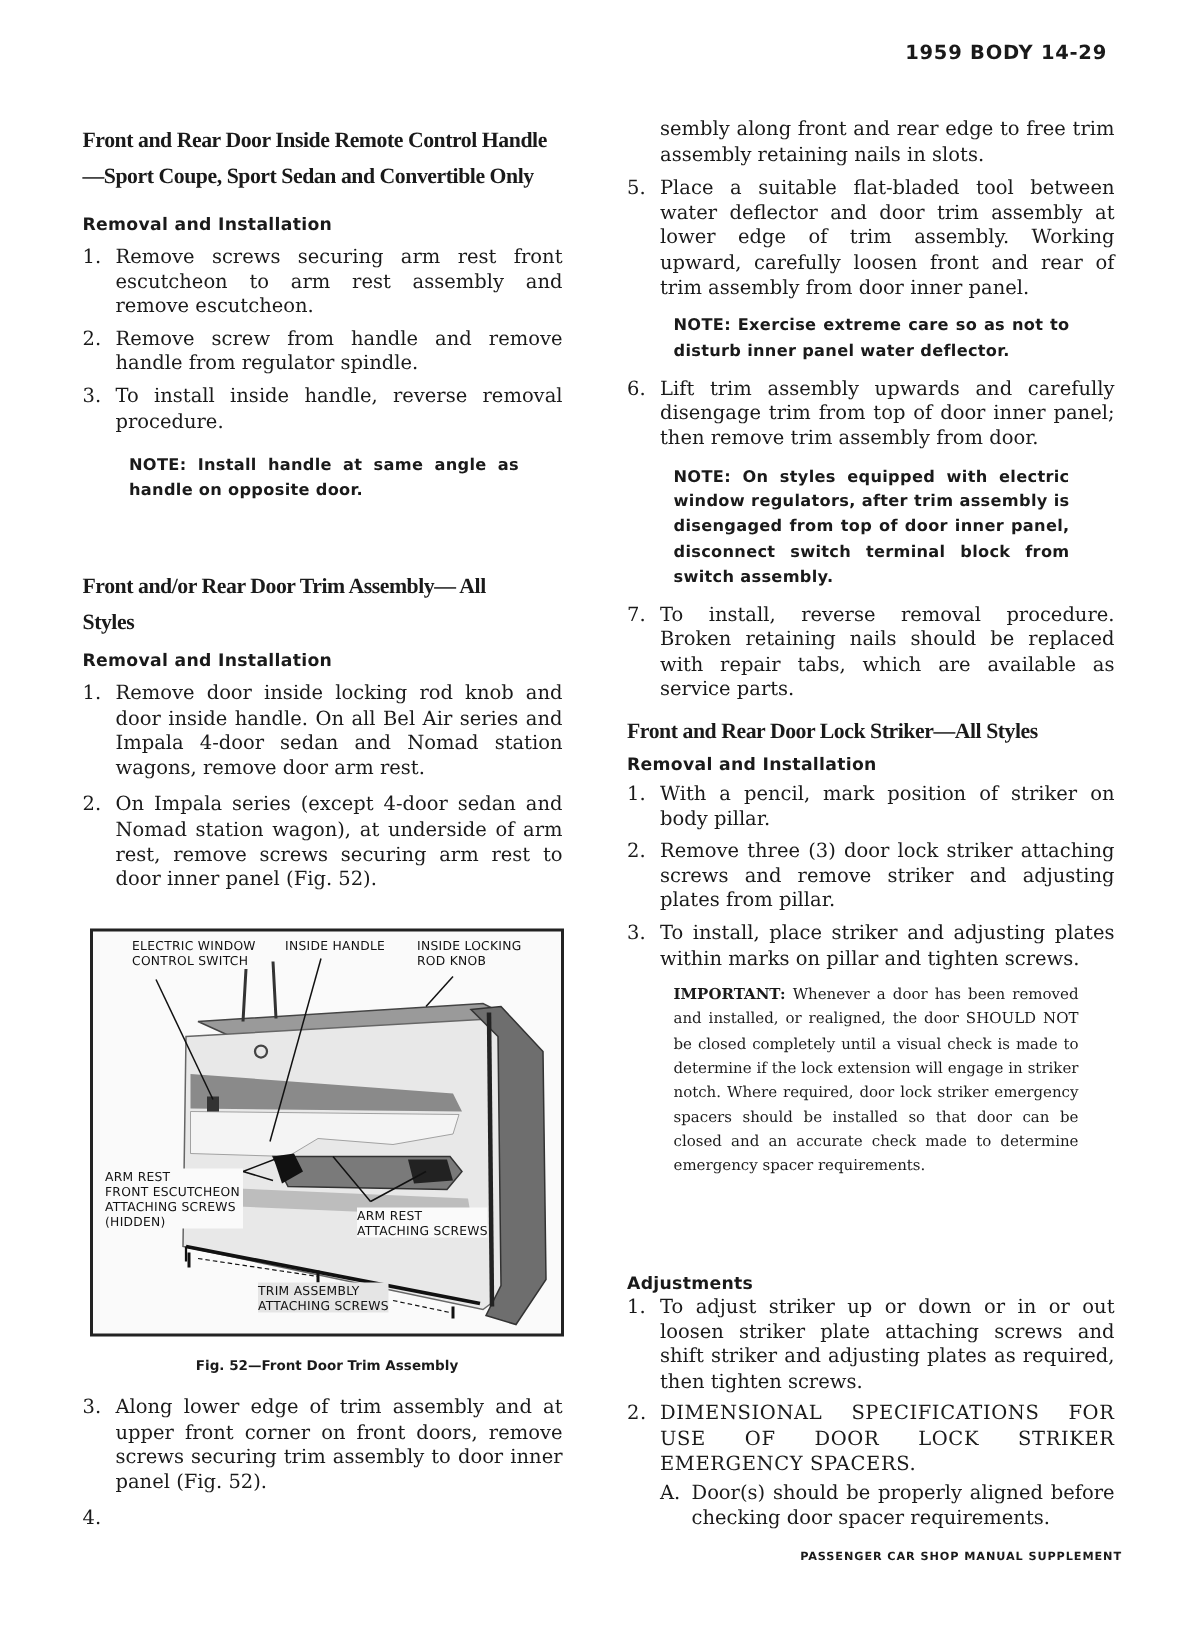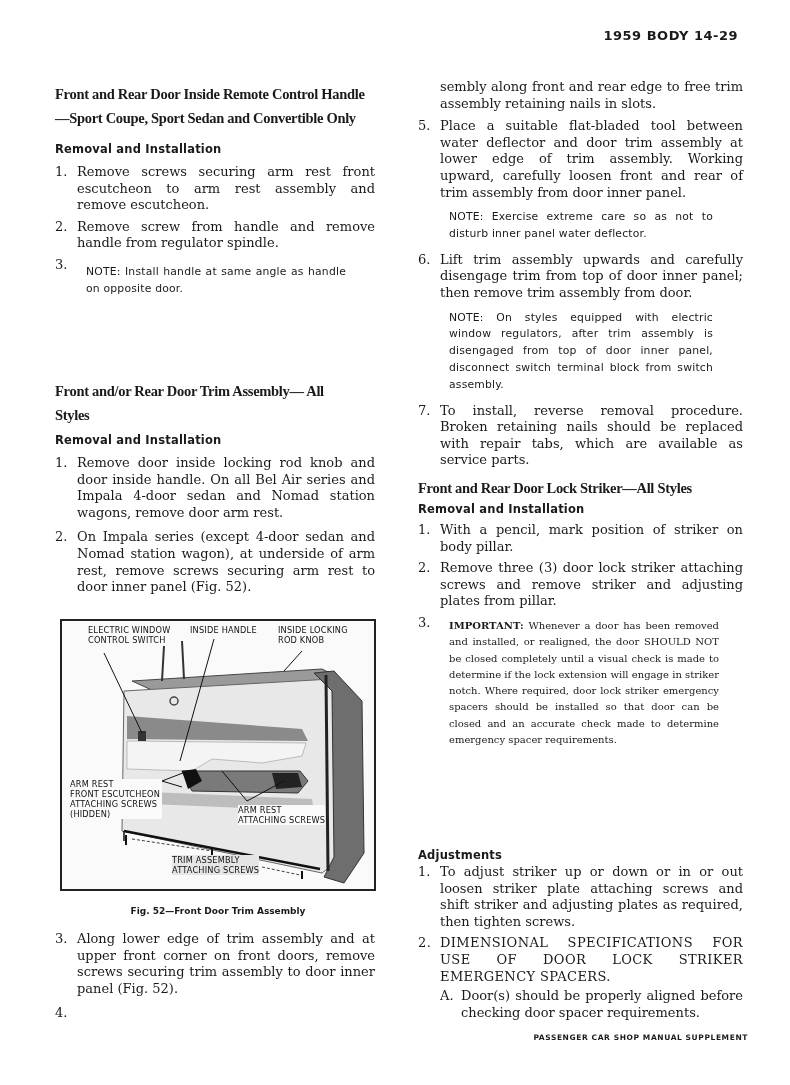--- a/index.html
+++ b/index.html
@@ -10,21 +10,21 @@
 
   .col { position: absolute; top: 0; }
   .col-left { left: 55px; width: 330px; }
   .col-right { left: 418px; width: 330px; }
 
   h2 { font-family: Liberation Serif, serif; font-weight: bold; font-size: 14.5px; line-height: 24px; margin: 0; letter-spacing: -0.3px; }
   h3 { font-family: "DejaVu Sans", sans-serif; font-weight: bold; font-size: 11.5px; margin: 0; letter-spacing: 0.2px; }
 
   .step { position: relative; font-family: "DejaVu Serif", serif; font-size: 13px; line-height: 16.6px; text-align: justify; padding-left: 22px; }
   .step .num { position: absolute; left: 0; top: 0; }
-  .note { font-family: "DejaVu Sans", sans-serif; font-weight: normal; font-size: 10.8px; line-height: 16.8px; margin-left: 31px; text-align: justify; letter-spacing: 0.2px; }
+  .note { font-family: "DejaVu Sans", sans-serif; font-weight: bold; font-size: 10.8px; line-height: 16.8px; margin-left: 31px; text-align: justify; letter-spacing: 0.2px; }
   .imp { font-family: "DejaVu Serif", serif; font-size: 10px; line-height: 16.3px; margin-left: 31px; text-align: justify; }
   .imp b { font-weight: bold; }
 
   .figure { position: absolute; left: 60px; top: 619px; width: 316px; height: 272px; border: 2px solid #222; box-sizing: border-box; background: #fafafa; overflow: hidden; }
   .fig-caption { position: absolute; left: 60px; top: 906px; width: 316px; text-align: center; font-family: "DejaVu Sans", sans-serif; font-weight: bold; font-size: 9px; }
   .flabel { position: absolute; font-family: "DejaVu Sans", sans-serif; font-size: 8.2px; line-height: 10px; letter-spacing: 0.2px; color: #111; background: rgba(255,255,255,0.0); white-space: pre-line; }
 </style>
 </head>
 <body>
 
@@ -38,20 +38,21 @@
       <div class="step" style="margin-bottom:5px;">
         <span class="num">1.</span>
         <span>Remove screws securing arm rest front escutcheon to arm rest assembly and remove escutcheon.</span>
       </div>
       <div class="step" style="margin-bottom:5px;">
         <span class="num">2.</span>
         <span>Remove screw from handle and remove handle from regulator spindle.</span>
       </div>
       <div class="step">
         <span class="num">3.</span>
+        <span>To install inside handle, reverse removal procedure.</span>
       </div>
     </div>
     <div class="note" style="margin-top:12px; width:260px;">NOTE: Install handle at same angle as handle on opposite door.</div>
   </div>
 
   <div style="position:absolute; top:379px; width:320px;">
     <h2 style="width:300px;">Front and/or Rear Door Trim Assembly— All Styles</h2>
     <h3 style="margin-top:6px;">Removal and Installation</h3>
     <div style="margin-top:8px;">
       <div class="step" style="margin-bottom:8px;">
@@ -158,20 +159,21 @@
       <div class="step" style="margin-bottom:5px;">
         <span class="num">1.</span>
         <span>With a pencil, mark position of striker on body pillar.</span>
       </div>
       <div class="step" style="margin-bottom:5px;">
         <span class="num">2.</span>
         <span>Remove three (3) door lock striker attaching screws and remove striker and adjusting plates from pillar.</span>
       </div>
       <div class="step">
         <span class="num">3.</span>
+        <span>To install, place striker and adjusting plates within marks on pillar and tighten screws.</span>
       </div>
     </div>
     <div class="imp" style="margin-top:8px; width:270px;">
       <b>IMPORTANT:</b><span> Whenever a door has been removed and installed, or realigned, the door SHOULD NOT be closed completely until a visual check is made to determine if the lock extension will engage in striker notch. Where required, door lock striker emergency spacers should be installed so that door can be closed and an accurate check made to determine emergency spacer requirements.</span>
     </div>
   </div>
 
   <div style="position:absolute; top:848px; width:325px;">
     <h3>Adjustments</h3>
     <div style="margin-top:2px;">

